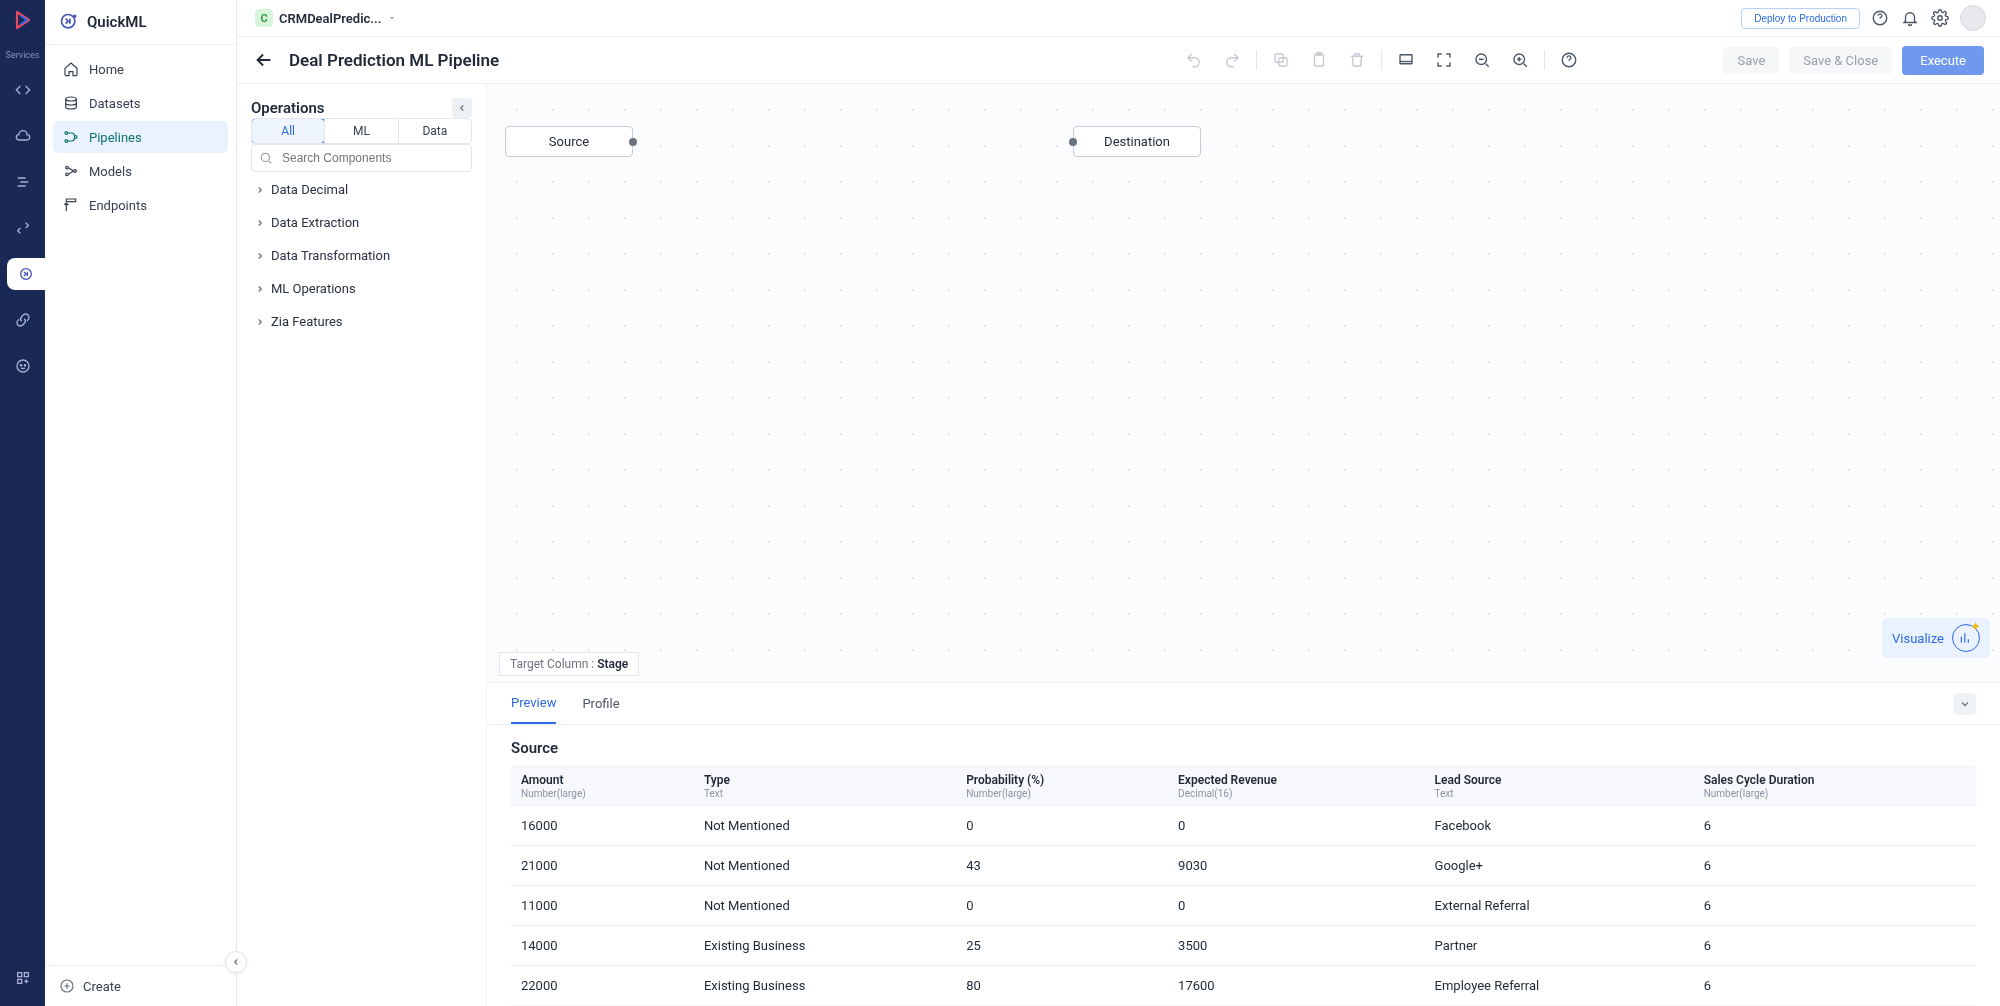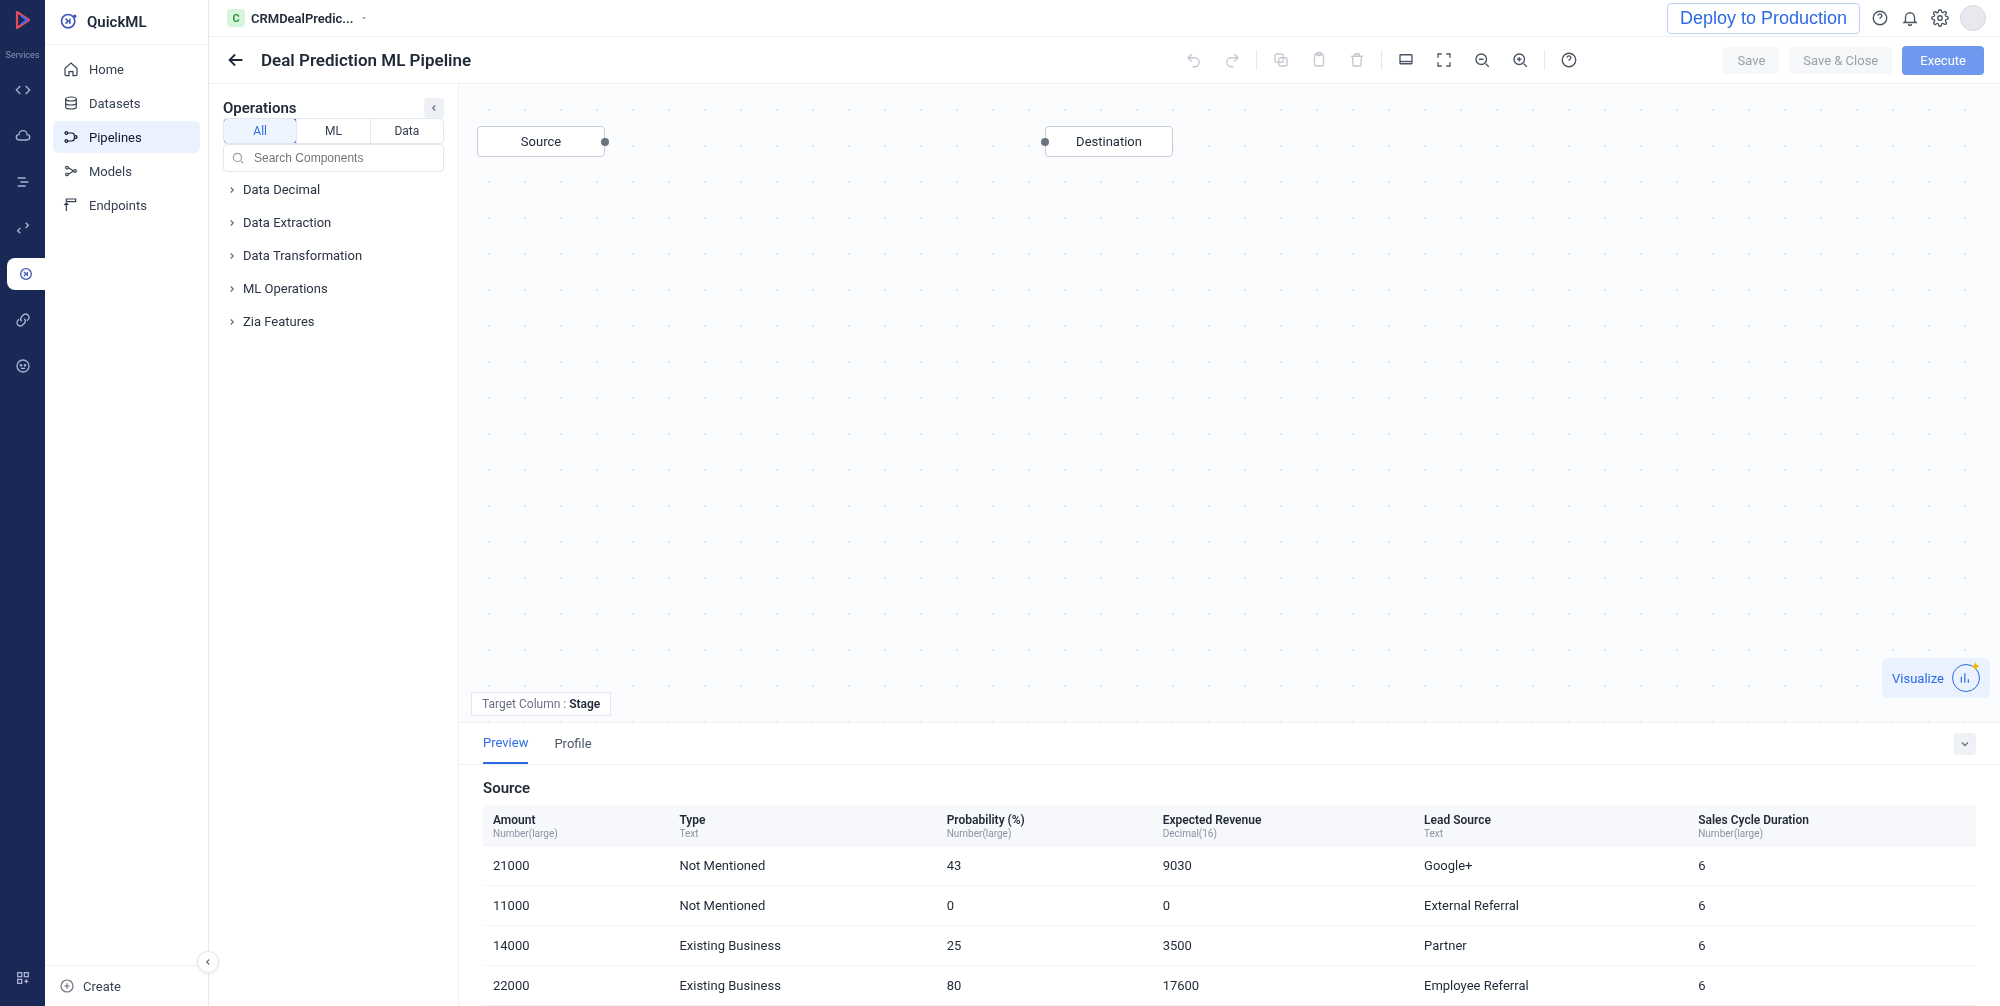--- a/index.html
+++ b/index.html
@@ -8,39 +8,39 @@
 
   
   .rail { width: 45px; background: #1a2855; display: flex; flex-direction: column; align-items: center; padding-top: 6px; position: relative; }
   .rail-logo { width: 28px; height: 28px; display:flex; align-items:center; justify-content:center; margin-bottom: 16px; }
   .rail-label { font-size: 9px; color: #8a93b5; margin-bottom: 14px; }
   .rail-item { width: 32px; height: 32px; border-radius: 8px; display:flex; align-items:center; justify-content:center; margin-bottom: 14px; cursor:pointer; color:#a8b0d3; }
   .rail-item.active { background:#fff; color:#4256b8; border-top-right-radius: 0; border-bottom-right-radius: 0; width:45px; margin-left:13px; padding-right:6px; }
   .rail-bottom { margin-top:auto; margin-bottom: 12px; }
 
   
-  .left-panel { width: 164px; border-right:1px solid #e5e7eb; display:flex; flex-direction:column; background:#fff; position:relative; }
+  .left-panel { width: 192px; border-right:1px solid #e5e7eb; display:flex; flex-direction:column; background:#fff; position:relative; }
   .brand-row { display:flex; align-items:center; gap:8px; padding: 12px 14px; border-bottom:1px solid #eef0f3; }
   .brand-icon { width:20px; height:20px; }
   .brand-title { font-weight:600; font-size:15px; }
   .nav-list { padding: 8px 8px; display:flex; flex-direction:column; gap:2px; }
   .nav-item { display:flex; align-items:center; gap:10px; padding:8px 10px; border-radius:6px; cursor:pointer; color:#374151; }
   .nav-item svg { width:16px; height:16px; flex:0 0 16px; }
-  .nav-item.active { background:#eaf2ff; color:#0f172a; }
+  .nav-item.active { background:#eaf2ff; color:#0f766e; }
   .create-row { margin-top:auto; border-top:1px solid #eef0f3; padding:12px 14px; display:flex; align-items:center; gap:8px; cursor:pointer; color:#374151; }
   .panel-collapse { position:absolute; right:-11px; top: calc(100% - 55px); width:22px; height:22px; border-radius:50%; background:#fff; border:1px solid #e5e7eb; display:flex; align-items:center; justify-content:center; cursor:pointer; box-shadow:0 1px 3px rgba(0,0,0,.08); }
 
   
   .main { flex:1; display:flex; flex-direction:column; min-width:0; }
   .topbar { height:36px; display:flex; align-items:center; padding:0 14px; gap:10px; }
   .chip { display:flex; align-items:center; gap:6px; border-radius:6px; padding:2px 4px; }
   .chip-letter { width:18px; height:18px; border-radius:4px; background:#d9f4dc; color:#22943b; font-size:11px; font-weight:600; display:flex; align-items:center; justify-content:center; }
   .chip-name { font-size:13px; font-weight:600; color:#1f2937; max-width:120px; overflow:hidden; text-overflow:ellipsis; white-space:nowrap; }
   .top-spacer { flex:1; }
-  .deploy-btn { border:1px solid #bcd0f7; color:#2d6ae3; background:#fff; padding:4px 12px; border-radius:4px; font-size:18px; cursor:pointer;margin-left:35px; }
+  .deploy-btn { border:1px solid #bcd0f7; color:#2d6ae3; background:#fff; padding:4px 12px; border-radius:4px; font-size:10px; cursor:pointer;margin-left:35px; }
   .topicon { width:20px; height:20px; color:#4b5563; cursor:pointer; display:flex; align-items:center; justify-content:center; }
   .avatar { width:26px; height:26px; border-radius:50%; background:#e7e9ee; border:1px solid #d7d9e0; }
 
   .titlebar { height:48px; border-top:1px solid #eef0f3; border-bottom:1px solid #eef0f3; display:flex; align-items:center; padding:0 16px; gap:14px; }
   .back-arrow { width:22px; height:22px; cursor:pointer; display:flex; align-items:center; justify-content:center; }
   .page-title { font-size:17px; font-weight:600; }
   .toolbar { margin-left:auto; display:flex; align-items:center; gap:10px; }
   .tbtn { width:28px; height:28px; border-radius:4px; display:flex; align-items:center; justify-content:center; color:#4b5563; cursor:pointer; }
   .tbtn.disabled { color:#c5c9d1; cursor:default; }
   .tsep { width:1px; height:20px; background:#e5e7eb; }
@@ -422,20 +422,28 @@
                     <th>Amount<span class="sub">Number(large)</span></th>
                     <th>Type<span class="sub">Text</span></th>
                     <th>Probability (%)<span class="sub">Number(large)</span></th>
                     <th>Expected Revenue<span class="sub">Decimal(16)</span></th>
                     <th>Lead Source<span class="sub">Text</span></th>
                     <th>Sales Cycle Duration<span class="sub">Number(large)</span></th>
                   </tr>
                 </thead>
               <tbody id="tbody">
                   <tr>
+                    <td>16000</td>
+                    <td>Not Mentioned</td>
+                    <td>0</td>
+                    <td>0</td>
+                    <td>Facebook</td>
+                    <td>6</td>
+                  </tr>
+                  <tr>
                     <td>21000</td>
                     <td>Not Mentioned</td>
                     <td>43</td>
                     <td>9030</td>
                     <td>Google+</td>
                     <td>6</td>
                   </tr>
                   <tr>
                     <td>11000</td>
                     <td>Not Mentioned</td>

